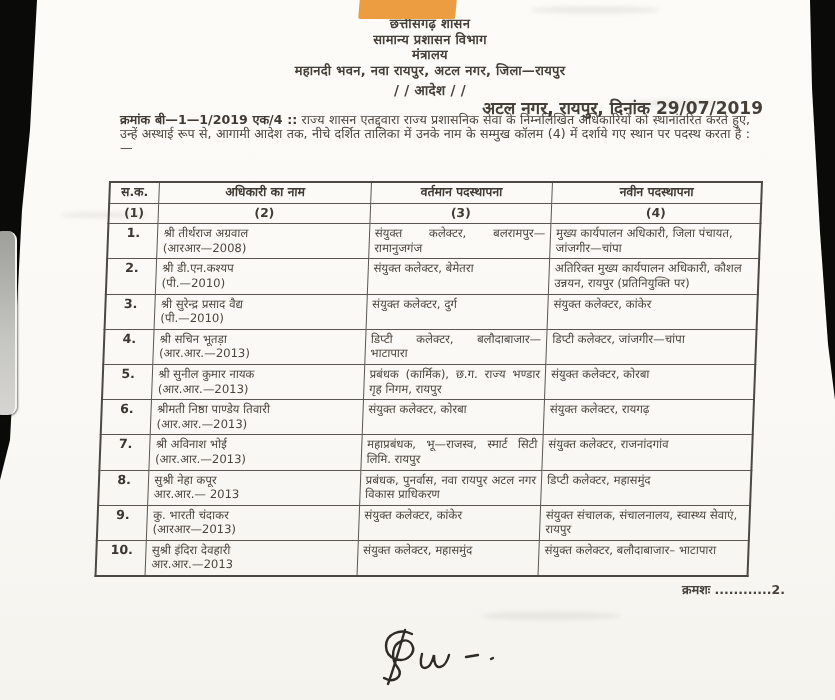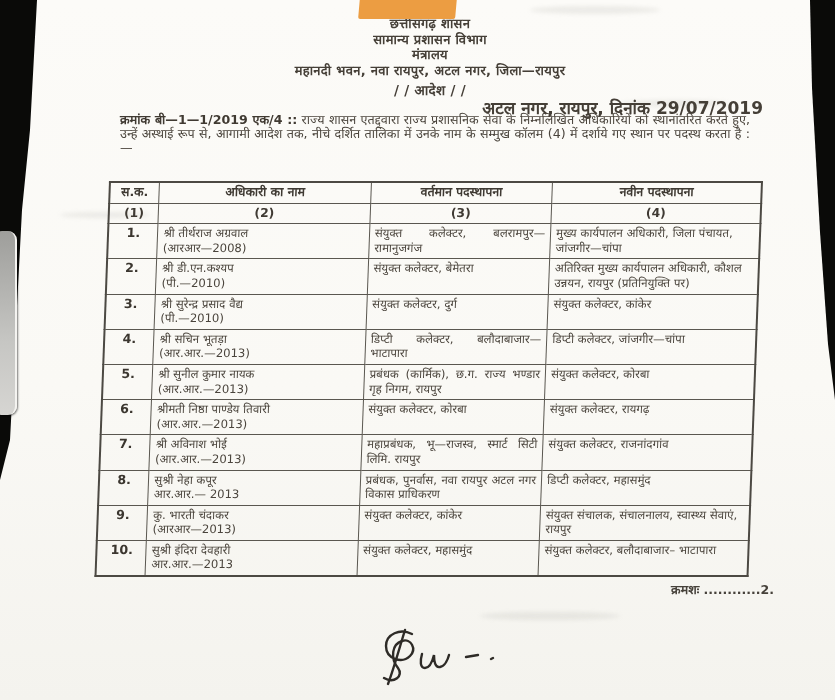--- a/index.html
+++ b/index.html
@@ -47,21 +47,21 @@
     font-size:11.6px;line-height:14.6px;color:#4a443c;}
   table.transfer td,table.transfer th{
     border:1px solid #5a5750;vertical-align:top;padding:2px 5px 3px 5px;}
   table.transfer{border:2px solid #4c4943;}
   th.hdr{font-size:12.3px;font-weight:bold;text-align:center;padding:2px 2px;color:#3f3a33;}
   td.num{text-align:center;font-weight:bold;font-size:12.6px;color:#3b362f;}
   td.name .batch{display:block;}
   col.c1{width:50px;}col.c2{width:212px;}col.c3{width:182px;}col.c4{width:210px;}
   td.justify{text-align:justify;}
 
-  .continuation{position:absolute;right:61px;top:581px;font-weight:bold;
+  .continuation{position:absolute;right:50px;top:581px;font-weight:bold;
     font-size:12.5px;color:#46413a;}
   .signature{position:absolute;left:378px;top:626px;z-index:3;}
 </style>
 </head>
 <body>
 
 <div class="paper"></div>
 
 <div class="smudge" style="left:530px;top:6px;width:130px;height:8px;"></div>
 <div class="smudge" style="left:620px;top:100px;width:110px;height:7px;"></div>

